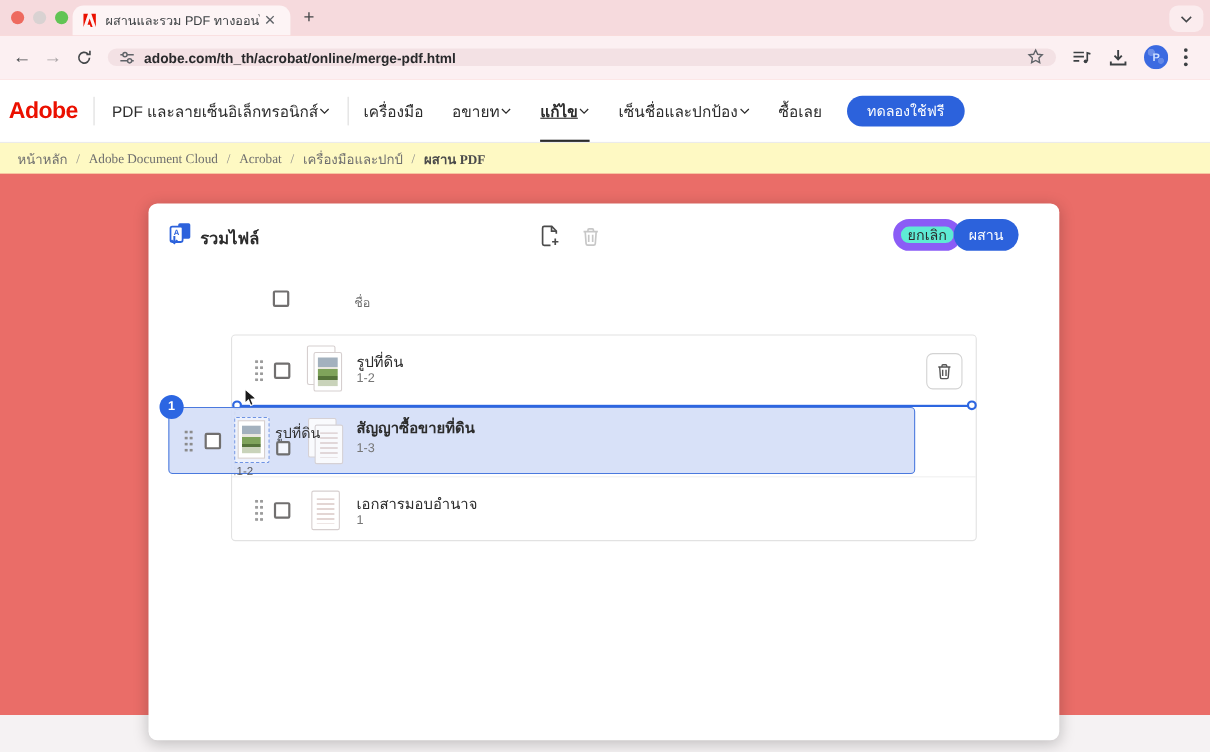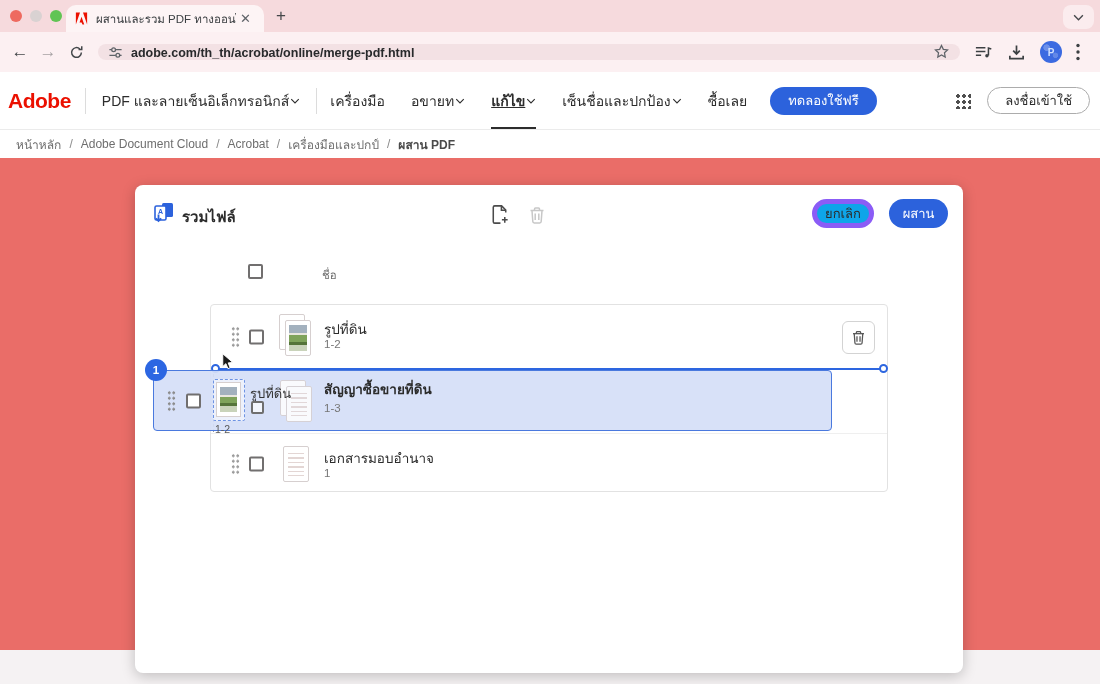--- a/index.html
+++ b/index.html
@@ -38,37 +38,37 @@
   .nav-item { display:flex; align-items:center; gap:1px; font-size:14px; color:#2C2C2C; height:100%; border-bottom:2px solid transparent; padding-top:2px; margin:0 13px; white-space:nowrap; }
   .nav-item.first { margin:0 16px; }
   .nav-item.active { border-bottom-color:#2C2C2C; font-weight:bold;text-decoration:underline; }
   .chev svg { display:block; }
   .trial { align-self:center; background:#2C62DC; color:#fff; font-size:13px; border:none; border-radius:15px; height:28px; padding:0 18px; margin-left:10px; white-space:nowrap; }
   .hright { margin-left:auto; display:flex; align-items:center; gap:16px; }
   .grid-icon { width:16px; height:16px; background-image:radial-gradient(circle, #4F4F4F 1.6px, transparent 1.8px); background-size:6px 6px; background-position:0 0; }
   .signin { background:#fff; border:1px solid #ACACAC; color:#2C2C2C; font-size:13px; border-radius:15px; height:27px; padding:0 17px; white-space:nowrap; }
 
   
-  .breadcrumb { position:absolute; left:0; top:130px; width:1100px; height:28px; background:#ffffff; display:flex; align-items:center; padding-left:16px; font-size:12px; color:#6E6E6E; gap:8px; }
+  .breadcrumb { position:absolute; left:0; top:130px; width:1100px; height:28px; background:#fef9c3; display:flex; align-items:center; padding-left:16px; font-size:12px; color:#6E6E6E; gap:8px;font-family:Liberation Serif, serif; }
   .crumb.current { color:#4A4A4A; font-weight:bold; }
   .sep { color:#8A8A8A; }
 
   
   .hero { position:absolute; left:0; top:158px; width:1100px; height:492px; background:#EA6D68; }
   .bottomstrip { position:absolute; left:0; top:650px; width:1100px; height:34px; background:#F5F2F3; }
 
   .card { position:absolute; left:135px; top:185px; width:828px; height:488px; background:#fff; border-radius:8px; box-shadow:0 3px 14px rgba(0,0,0,.22); }
   .card-title-icon { position:absolute; left:17px; top:16px; }
   .card-title { position:absolute; left:47px; top:20px; font-size:15px; font-weight:bold; color:#2C2C2C; }
   .icon-btn { position:absolute; width:28px; height:28px; display:flex; align-items:center; justify-content:center; }
   .icon-btn.addfile { left:350px; top:15px; color:#4B4B4B; }
   .icon-btn.trash-header { left:388px; top:16px; color:#C7C7C7; }
   .pill { position:absolute; top:14px; height:29px; border-radius:15px; font-size:13px; display:flex; align-items:center; justify-content:center; white-space:nowrap; }
-  .pill.cancel { left:677px; width:62px; background:#0ea5e9; border:5px solid #8b5cf6; color:#2C2C2C; }
-  .pill.merge { left:754px; width:59px; background:#2C62DC; border:none; color:#fff; }
+  .pill.cancel { left:677px; width:62px; background:#5eead4; border:7px solid #8b5cf6; color:#2C2C2C; }
+  .pill.merge { left:732px; width:59px; background:#2C62DC; border:none; color:#fff; }
 
   .checkbox { width:15px; height:15px; border:2px solid #716F6F; border-radius:2px; background:#fff; }
   .col-check { position:absolute; left:113px; top:79px; }
   .col-name { position:absolute; left:187px; top:81px; font-size:11.5px; color:#6E6E6E; }
 
   .rowsbox { position:absolute; left:75px; top:119px; width:678px; height:188px; border:1px solid #E2E2E2; border-radius:4px; background:#fff; }
   .file-row { position:absolute; left:0; width:100%; height:63px; }
   .file-row .handle { position:absolute; left:20px; top:50%; transform:translateY(-50%); width:9px; height:22px;
         background-image:radial-gradient(#9B9B9B 1.1px, transparent 1.3px); background-size:4.5px 5.5px; }
   .file-row .checkbox { position:absolute; left:38px; top:50%; transform:translateY(-50%); }
@@ -216,24 +216,20 @@
       <span class="chev">
           <svg width="10" height="6" viewBox="0 0 12 8">
             <path d="M1 1.5l5 5 5-5" stroke="#2C2C2C" stroke-width="1.5" fill="none"></path>
           </svg>
         </span>
     </div>
     <div class="nav-item">
         <span>ซื้อเลย</span>
       </div>
     <button class="trial">ทดลองใช้ฟรี</button>
-    <div class="hright">
-      <div class="grid-icon"></div>
-      <button class="signin">ลงชื่อเข้าใช้</button>
-    </div>
   </div>
 
   <div class="breadcrumb">
     <span class="crumb">หน้าหลัก</span>
     <span class="sep">/</span>
     <span class="crumb">Adobe Document Cloud</span>
     <span class="sep">/</span>
     <span class="crumb">Acrobat</span>
     <span class="sep">/</span>
     <span class="crumb">เครื่องมือและปกป์</span>

